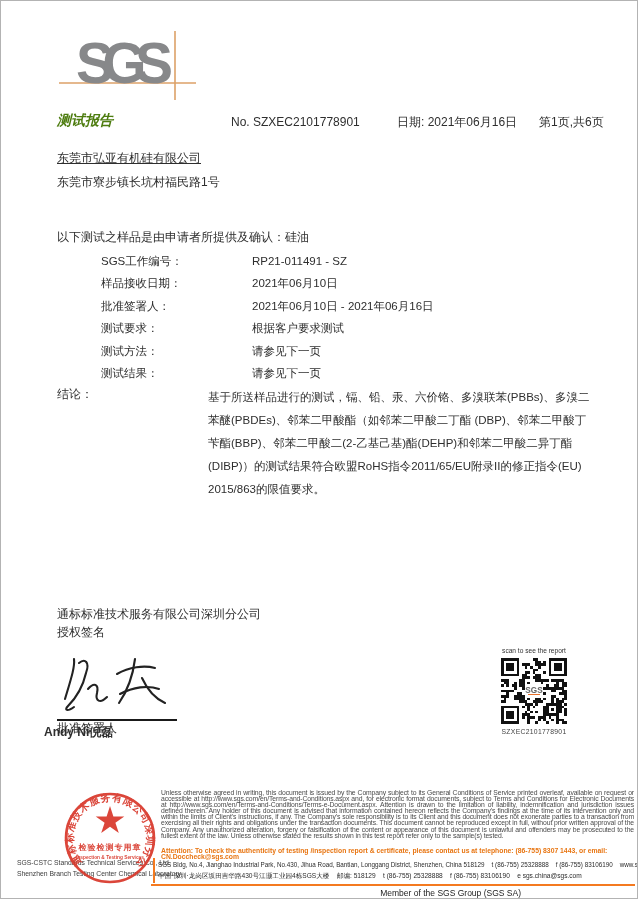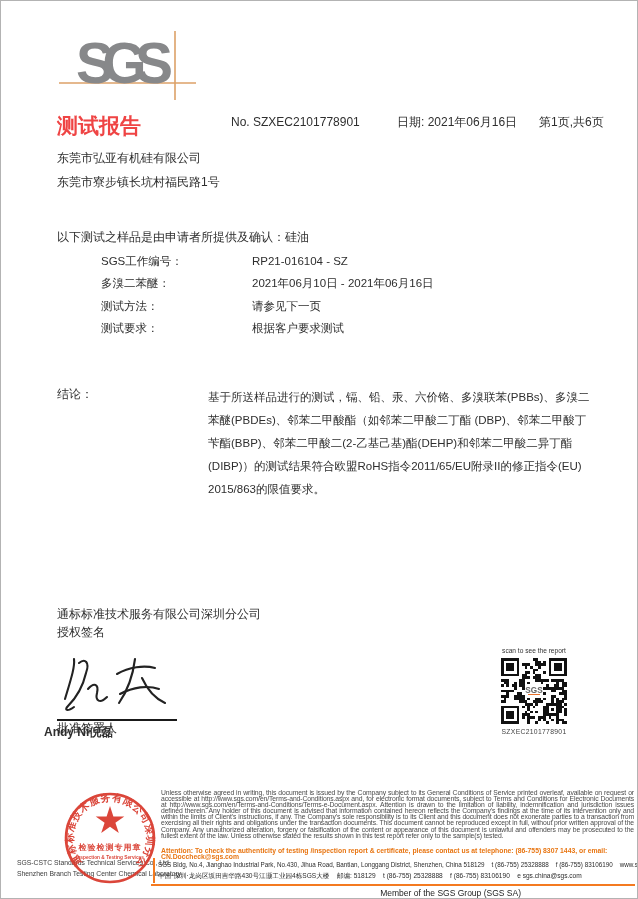--- a/index.html
+++ b/index.html
@@ -3,21 +3,21 @@
 <meta charset="utf-8">
 <style>
   html,body{margin:0;padding:0;background:#fff;}
   .page{
     position:relative;width:638px;height:899px;background:#fff;
     border:1px solid #b3b3b3;box-sizing:border-box;overflow:hidden;
     font-family:"Liberation Sans",sans-serif;color:#2e2e2e;
   }
   .abs{position:absolute;}
   .t11{font-size:12px;line-height:15px;}
-  .title{font-size:21px;font-weight:700;color:#ef4444;}
+  .title{font-size:14px;font-weight:700;color:#4d7c0f;font-style:italic;}
   .fieldrow{height:22.4px;line-height:22.4px;font-size:11.5px;white-space:nowrap;}
   .fieldrow .lbl{display:inline-block;width:151px;margin-left:44px;}
   .conclusion-text{width:388px;font-size:11.5px;line-height:23px;text-align:left;}
   .sigline{height:1.5px;background:#1a1a1a;}
   .qrwrap{width:90px;text-align:center;}
   .qrcap{font-size:6.6px;color:#333;line-height:8px;}
   .qrsub{font-size:6.8px;color:#444;line-height:8px;letter-spacing:.3px;}
   .labline{font-size:6.8px;color:#3c3c3c;line-height:8px;white-space:nowrap;}
   .disclaimer{width:473px;font-size:6.8px;line-height:6.1px;color:#4a4a4a;text-align:justify;letter-spacing:-.1px;}
   .attention{width:473px;font-size:6.8px;line-height:6.4px;color:#e87511;font-weight:700;}
@@ -37,37 +37,43 @@
     <line x1="8" y1="55" x2="145" y2="55" stroke="#dca167" stroke-width="1.6"></line>
     <line x1="124" y1="3" x2="124" y2="72" stroke="#dca167" stroke-width="1.6"></line>
     <text x="25" y="55" font-size="57" font-weight="bold" fill="#87888a" textLength="97">SGS</text>
   </svg>
 
   <div class="abs title" style="left:56px;top:111px;">测试报告</div>
   <div class="abs t11" style="left:230px;top:114px;">No. SZXEC2101778901</div>
   <div class="abs t11" style="left:396px;top:114px;">日期: 2021年06月16日</div>
   <div class="abs t11" style="left:538px;top:114px;">第1页,共6页</div>
 
-  <div class="abs t11" style="left:56px;top:150px;">东莞市弘亚有机硅有限公司</div>
+  <div class="abs t11" style="left:56px;top:150px;text-decoration:underline;">东莞市弘亚有机硅有限公司</div>
   <div class="abs t11" style="left:56px;top:174px;">东莞市寮步镇长坑村福民路1号</div>
 
   <div class="abs t11" style="left:56px;top:229px;font-family:Liberation Serif, serif;">以下测试之样品是由申请者所提供及确认：硅油</div>
 
   <div class="abs" style="left:56px;top:249px;width:540px;">
     <div class="fieldrow">
-      <span class="lbl">SGS工作编号：</span><span>RP21-016104 - SZ</span>
-    </div>
-    <div class="fieldrow">
-      <span class="lbl">多溴二苯醚：</span><span>2021年06月10日 - 2021年06月16日</span>
+      <span class="lbl">SGS工作编号：</span><span>RP21-011491 - SZ</span>
+    </div>
+    <div class="fieldrow">
+      <span class="lbl">样品接收日期：</span><span>2021年06月10日</span>
+    </div>
+    <div class="fieldrow">
+      <span class="lbl">批准签署人：</span><span>2021年06月10日 - 2021年06月16日</span>
+    </div>
+    <div class="fieldrow">
+      <span class="lbl">测试要求：</span><span>根据客户要求测试</span>
     </div>
     <div class="fieldrow">
       <span class="lbl">测试方法：</span><span>请参见下一页</span>
     </div>
     <div class="fieldrow">
-      <span class="lbl">测试要求：</span><span>根据客户要求测试</span>
+      <span class="lbl">测试结果：</span><span>请参见下一页</span>
     </div>
   </div>
 
   <div class="abs t11" style="left:56px;top:386px;">结论：</div>
   <div class="abs conclusion-text" style="left:207px;top:385px;">基于所送样品进行的测试，镉、铅、汞、六价铬、多溴联苯(PBBs)、多溴二苯醚(PBDEs)、邻苯二甲酸酯（如邻苯二甲酸二丁酯 (DBP)、邻苯二甲酸丁苄酯(BBP)、邻苯二甲酸二(2-乙基己基)酯(DEHP)和邻苯二甲酸二异丁酯(DIBP)）的测试结果符合欧盟RoHS指令2011/65/EU附录II的修正指令(EU) 2015/863的限值要求。</div>
 
   <div class="abs t11" style="left:56px;top:606px;">通标标准技术服务有限公司深圳分公司</div>
   <div class="abs t11" style="left:56px;top:624px;">授权签名</div>
 
   <svg class="abs" style="left:54px;top:648px;" width="130" height="70" viewBox="0 0 130 70">

